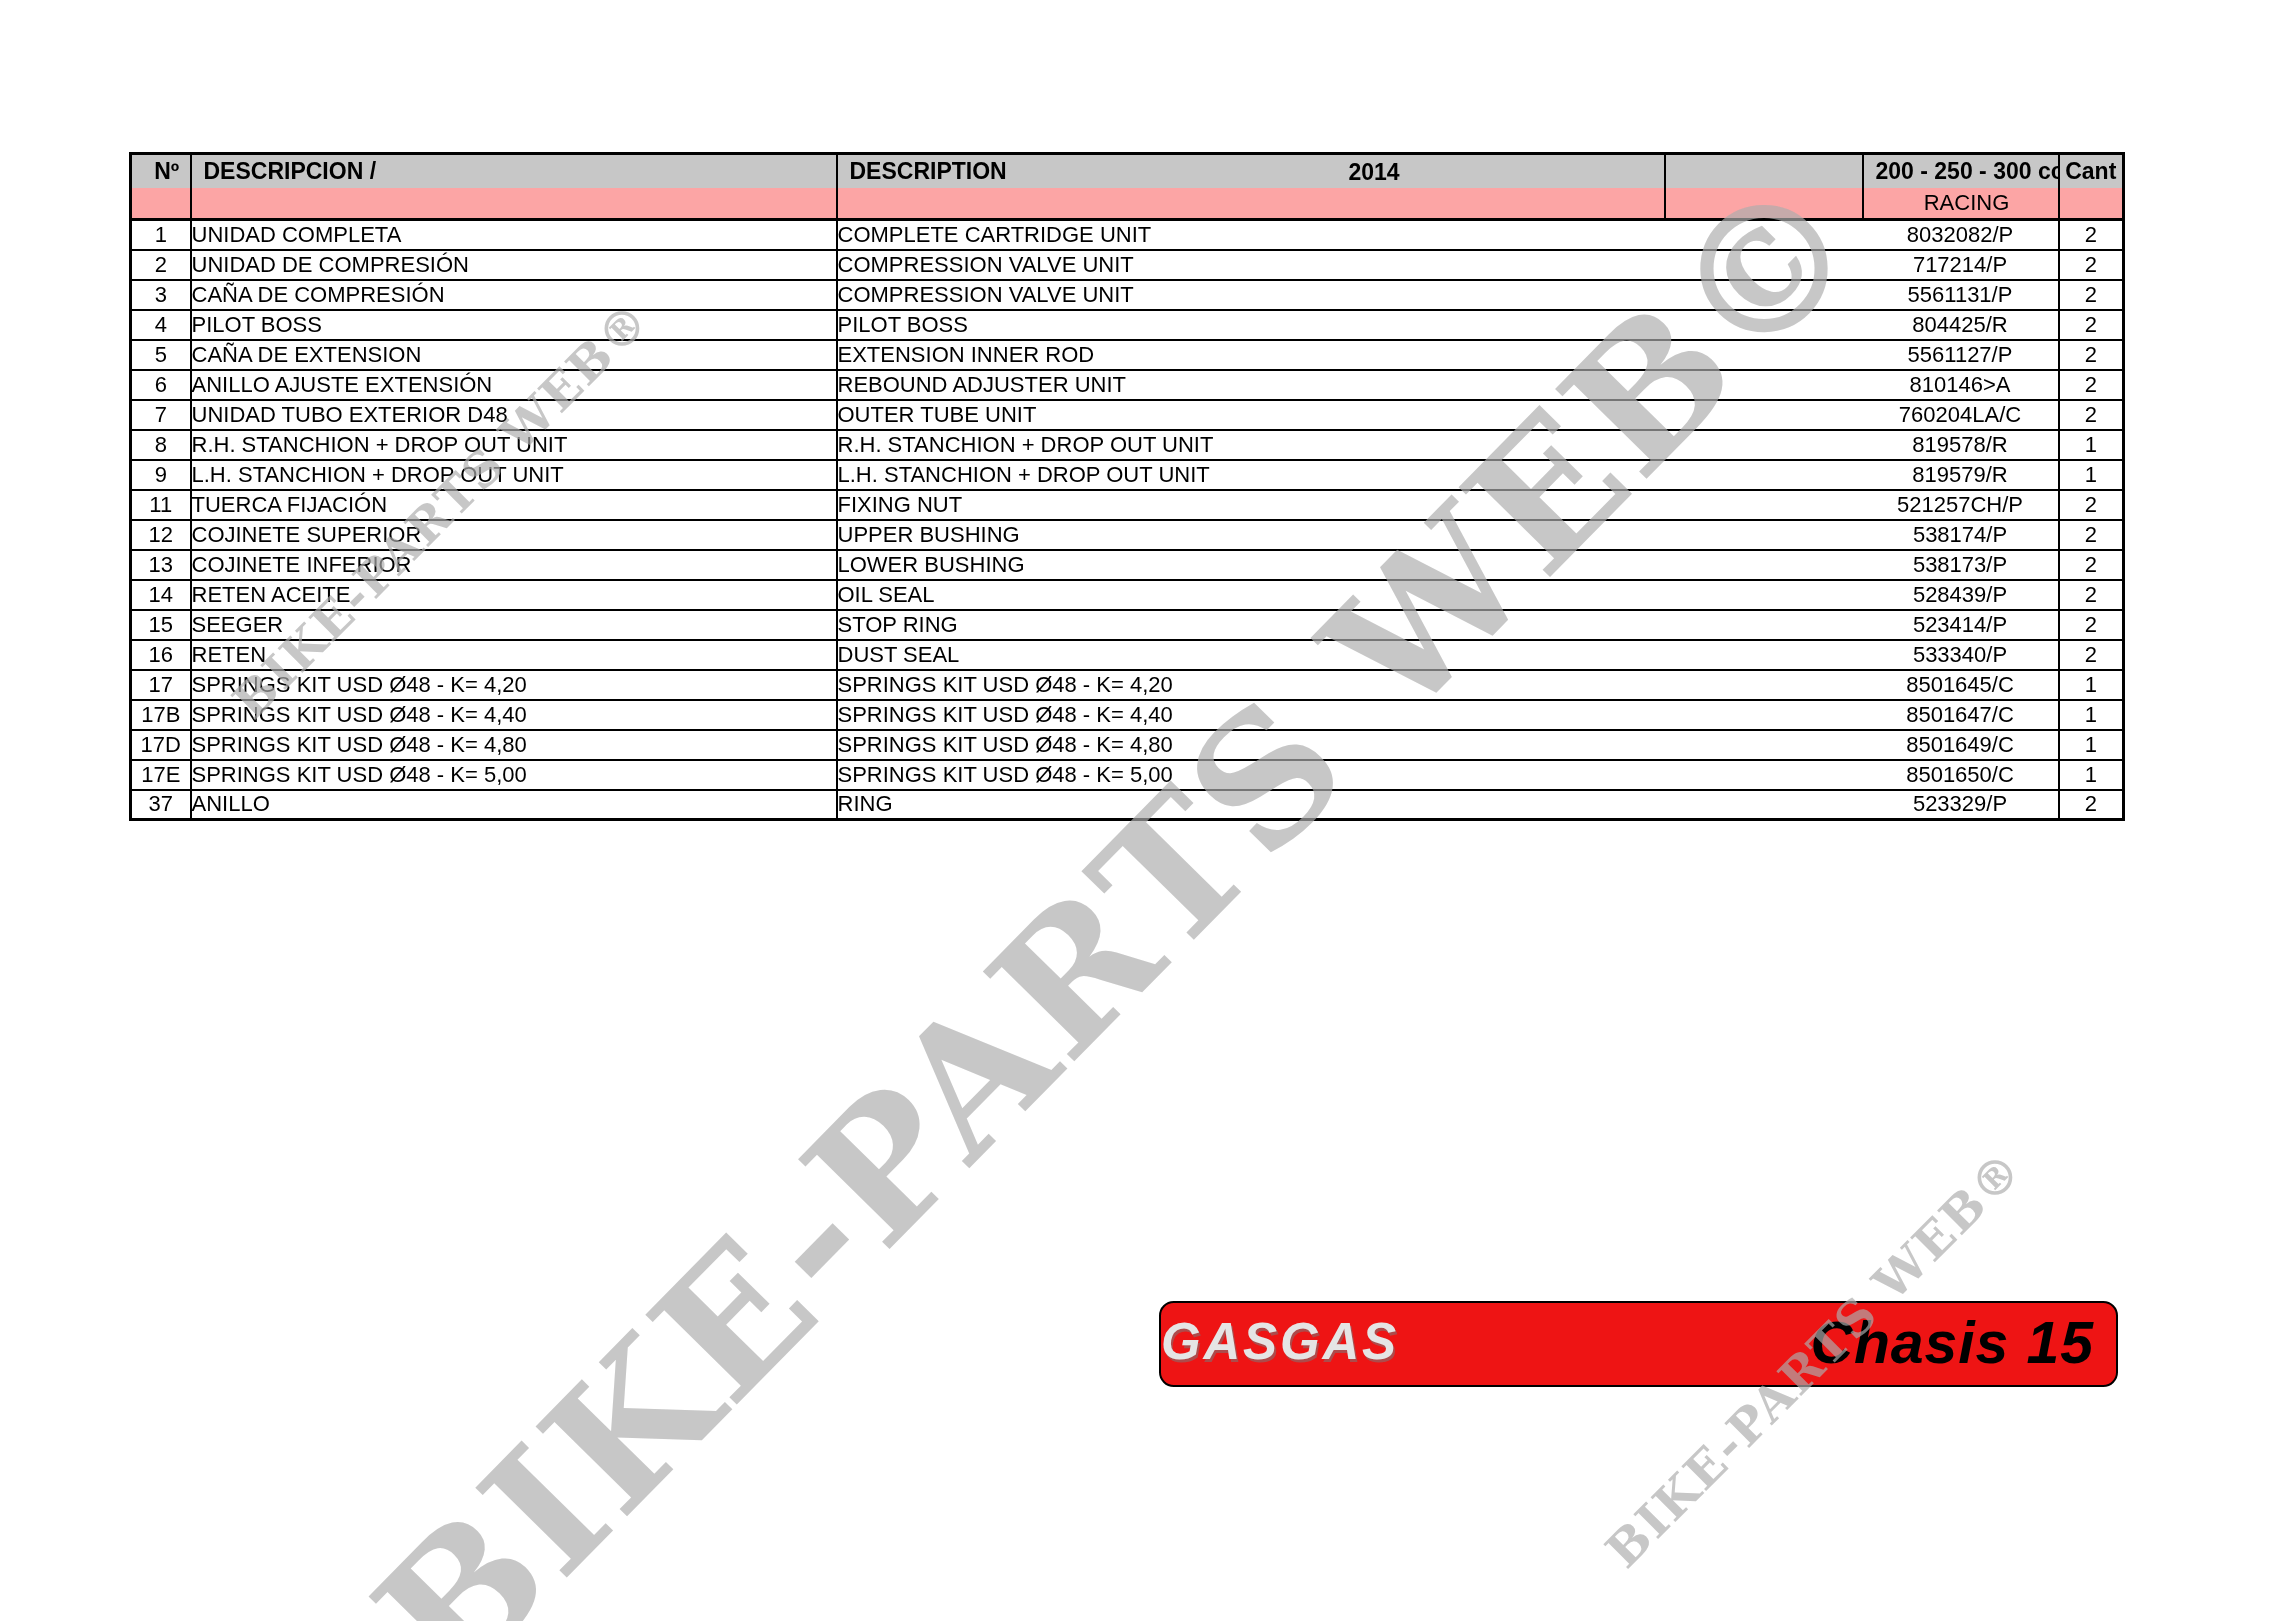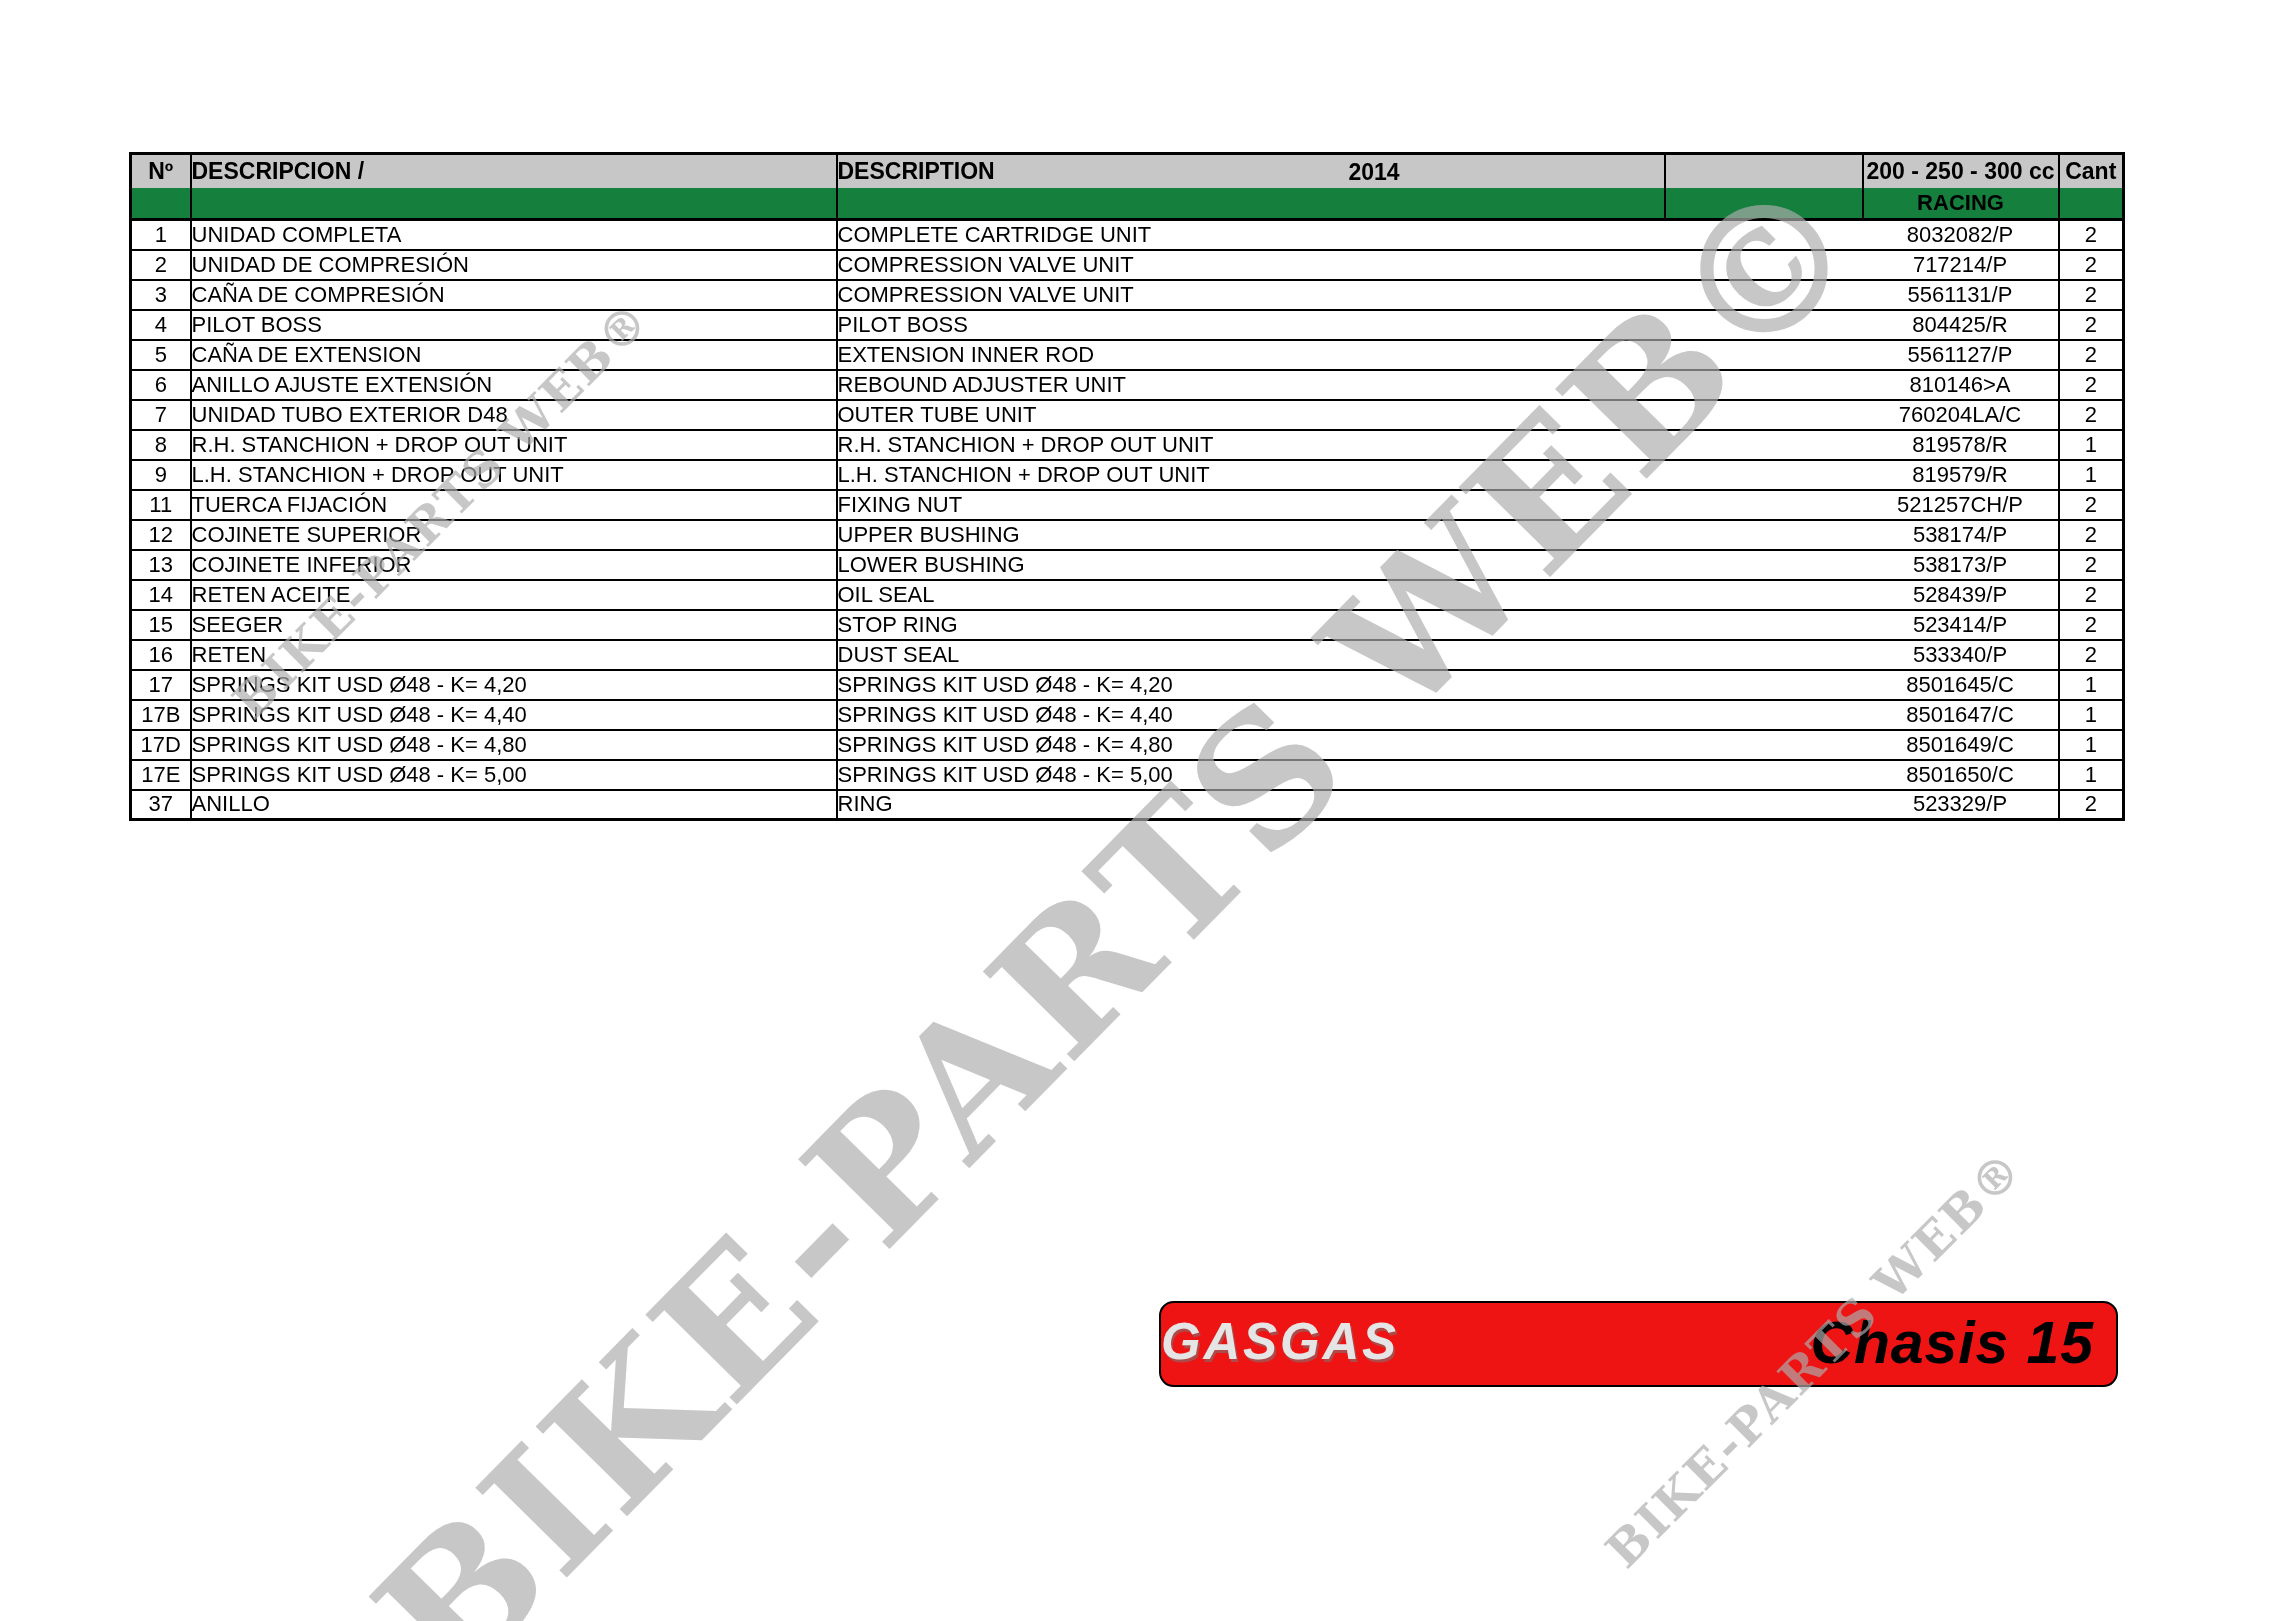--- a/index.html
+++ b/index.html
@@ -17,24 +17,24 @@
   }
   table.parts th, table.parts td{
     overflow:hidden;white-space:nowrap;
     font-size:22px;color:#000;padding:0;
   }
   thead tr.h1 th{
     height:33px;background:#c7c7c7;font-size:23px;font-weight:bold;
     border-bottom:none;
   }
   thead tr.h2 th{
-    height:30px;background:#15803d;font-weight:bold;
+    height:30px;background:#fca5a5;font-weight:normal;
     border-top:none;border-bottom:3.7px solid #000;
   }
-  thead th.vline{border-right:2.8px solid #000;}
+  thead th.vline{border-right:2.8px solid #000;padding-left:12px;}
   tbody tr{height:30px;}
   tbody td{border-bottom:2.8px solid #000;background:transparent;}
   td.c-num{text-align:center;border-right:2.8px solid #000;}
   td.c-es{text-align:left;padding-left:13px;border-right:2.8px solid #000;margin-top:31px;}
   td.c-en{text-align:left;padding-left:7.3px;}
   td.c-part{text-align:center;}
   td.c-qty{text-align:center;border-left:2.8px solid #000;}
   th.t-left{text-align:left;padding-left:13px;}
   th.t-left2{text-align:left;padding-left:7.3px;position:relative;}
   th.t-center{text-align:center;}

